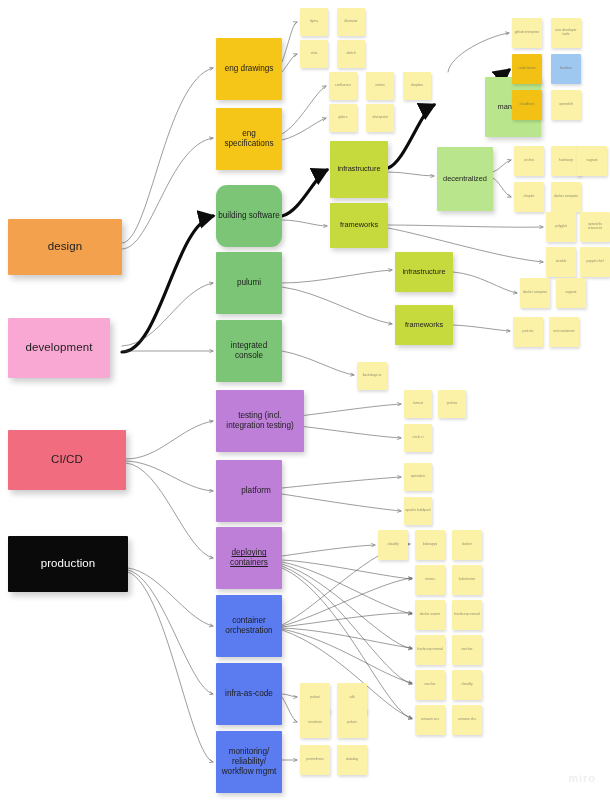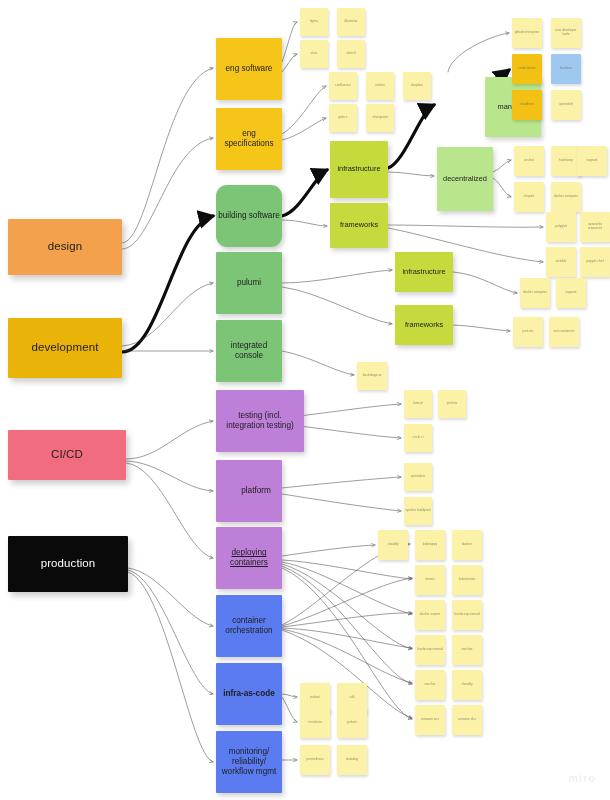--- a/index.html
+++ b/index.html
@@ -134,33 +134,33 @@
         <path d="M282,694 C288,694 292,697 297,697" fill="none" stroke="#4a4a4a" stroke-width="0.75" stroke-linecap="round" opacity="0.72" marker-end="url(#ah)"></path>
         <path d="M282,697 C288,706 292,720 297,722" fill="none" stroke="#4a4a4a" stroke-width="0.75" stroke-linecap="round" opacity="0.72" marker-end="url(#ah)"></path>
         <path d="M282,760 C288,760 292,760 297,760" fill="none" stroke="#4a4a4a" stroke-width="0.75" stroke-linecap="round" opacity="0.72" marker-end="url(#ah)"></path>
       </g>
   </svg>
 
   <div id="stage-layer">
       <div class="node stage" style="left: 8px; top: 219px; width: 114px; height: 56px; background: rgb(244, 161, 77); color: rgb(29, 29, 29);">
         <span class="lbl">design</span>
       </div>
-      <div class="node stage" style="left: 8px; top: 318px; width: 114px; height: 60px; background: #eab308; color: rgb(29, 29, 29);">
+      <div class="node stage" style="left: 8px; top: 318px; width: 102px; height: 60px; background: #f9a8d4; color: rgb(29, 29, 29);">
         <span class="lbl">development</span>
       </div>
-      <div class="node stage" style="left: 8px; top: 430px; width: 118px; height: 50px; background: rgb(242, 108, 128); color: rgb(29, 29, 29);">
+      <div class="node stage" style="left: 8px; top: 430px; width: 118px; height: 60px; background: rgb(242, 108, 128); color: rgb(29, 29, 29);">
         <span class="lbl">CI/CD</span>
       </div>
       <div class="node stage dark" style="left: 8px; top: 536px; width: 120px; height: 56px; background: rgb(10, 10, 10); color: rgb(255, 255, 255);">
         <span class="lbl">production</span>
       </div>
     </div>
   <div id="mid-layer">
       <div class="node mid" style="left: 216px; top: 38px; width: 66px; height: 62px; background: rgb(245, 197, 24);">
-        <span class="lbl">eng software</span>
+        <span class="lbl">eng drawings</span>
       </div>
       <div class="node mid" style="left: 216px; top: 108px; width: 66px; height: 62px; background: rgb(245, 197, 24);">
         <span class="lbl">eng specifications</span>
       </div>
       <div class="node mid" style="left: 216px; top: 185px; width: 66px; height: 62px; background: rgb(124, 197, 118); border-radius: 11px;">
         <span class="lbl">building software</span>
       </div>
       <div class="node mid" style="left: 216px; top: 252px; width: 66px; height: 62px; background: rgb(124, 197, 118);">
         <span class="lbl">pulumi</span>
       </div>
@@ -172,21 +172,21 @@
       </div>
       <div class="node mid" style="left: 216px; top: 460px; width: 66px; height: 62px; background: rgb(190, 127, 216); padding-left: 16px;">
         <span class="lbl">platform</span>
       </div>
       <div class="node mid" style="left: 216px; top: 527px; width: 66px; height: 62px; background: rgb(190, 127, 216); text-decoration: underline;">
         <span class="lbl">deploying containers</span>
       </div>
       <div class="node mid" style="left: 216px; top: 595px; width: 66px; height: 62px; background: rgb(91, 123, 240);">
         <span class="lbl">container orchestration</span>
       </div>
-      <div class="node mid" style="left: 216px; top: 663px; width: 66px; height: 62px; background: rgb(91, 123, 240); font-weight: bold;">
+      <div class="node mid" style="left: 216px; top: 663px; width: 66px; height: 62px; background: rgb(91, 123, 240);">
         <span class="lbl">infra-as-code</span>
       </div>
       <div class="node mid" style="left: 216px; top: 731px; width: 66px; height: 62px; background: rgb(91, 123, 240);">
         <span class="lbl">monitoring/ reliability/ workflow mgmt</span>
       </div>
     </div>
   <div id="sub-layer">
       <div class="node sub" style="left: 330px; top: 141px; width: 58px; height: 57px; background: rgb(198, 217, 61);">
         <span class="lbl">infrastructure</span>
       </div>

